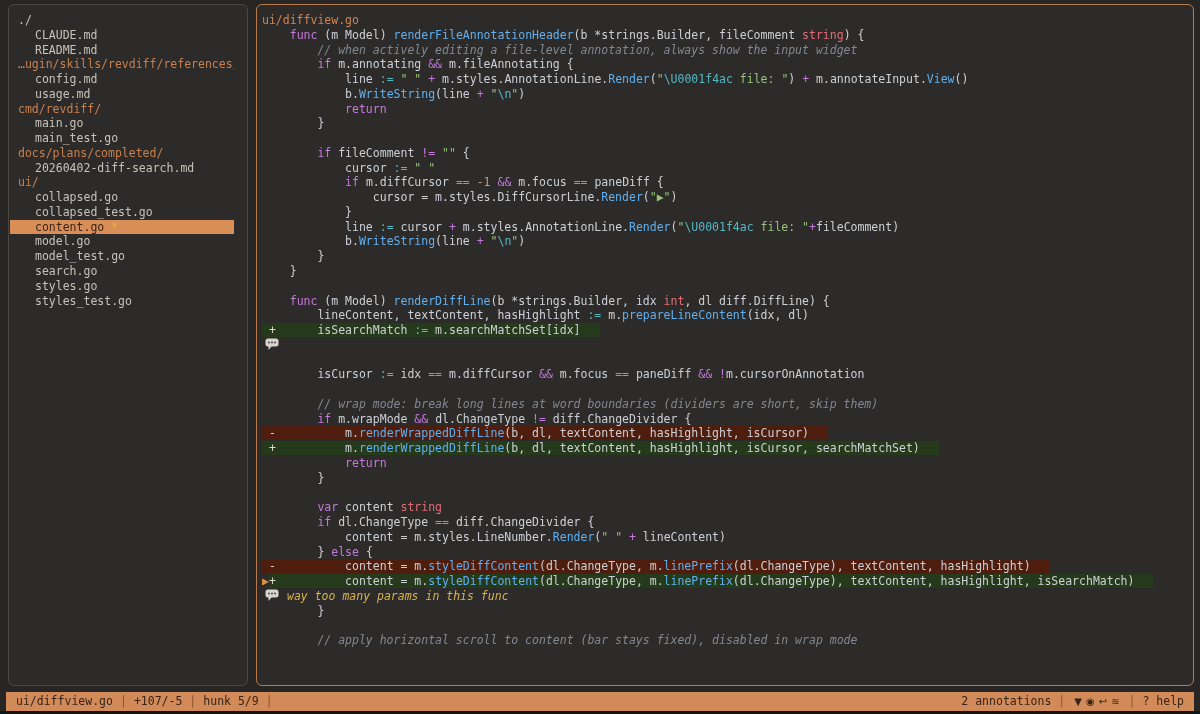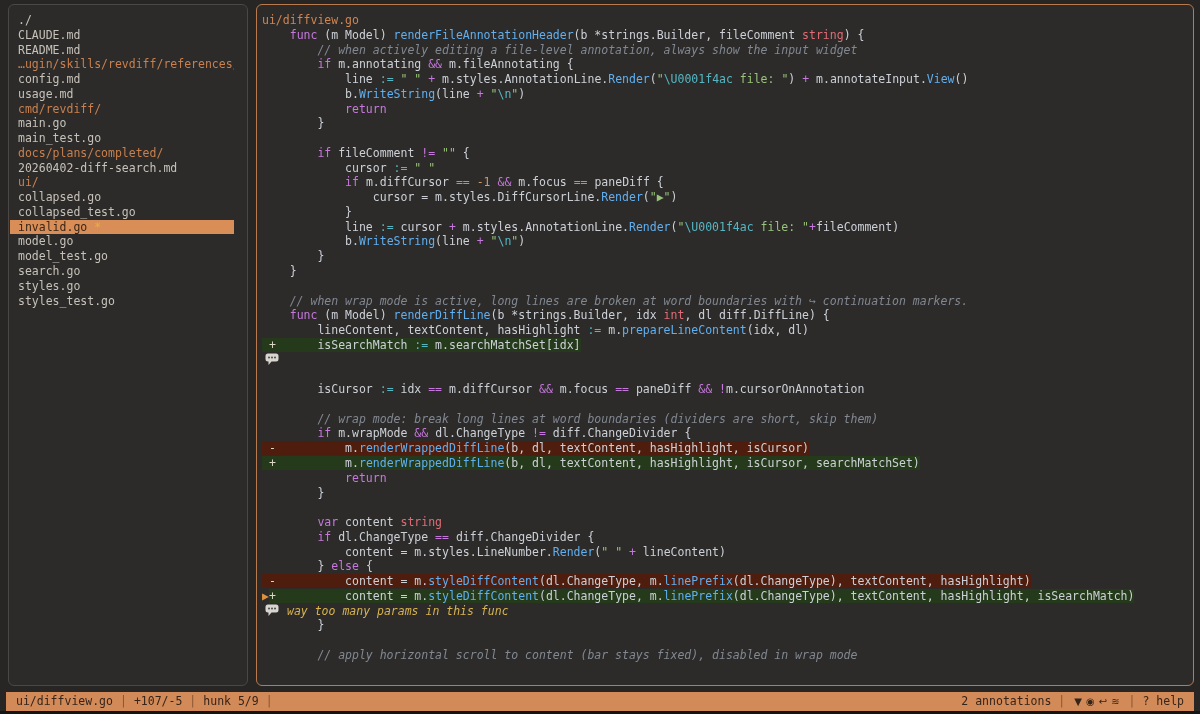--- a/index.html
+++ b/index.html
@@ -16,30 +16,30 @@
   }
   .tree-pane  { left:8px;  width:240px; border:1px solid #4a4744; }
   .diff-pane  { left:256px; width:938px; border:1px solid #b97a4e; }
   .tree-list  { padding-top:8px; }
   .tree-row {
     height:14.77px; line-height:14.77px; white-space:pre;
     width:224px; margin-left:1px; overflow:hidden;
   }
   .tree-row.dir  { padding-left:8px;  color:#c9804e; }
   .tree-row.root { padding-left:8px;  color:#c6c2b9; }
-  .tree-row.file { padding-left:8px; color:#c6c2b9; }
+  .tree-row.file { padding-left:25px; color:#c6c2b9; }
   .tree-row.selected { background:#d98e58; color:#3a2516; }
   .tree-row .star { color:#e3b23c; }
   .code-area { padding:8px 0 0 5px; }
   .line {
     height:14.77px; line-height:14.77px; white-space:pre;
     color:#ccd0d6;
   }
   .line.title { color:#d08552; }
-  .hl { display:inline; padding-right:0; }
+  .hl { display:inline; padding-right:19px; }
   .hl.add { background:#243a1b; }
   .hl.del { background:#4f1d0e; }
   .mk  { color:#ded8ca; }
   .cursor { color:#e0913f; }
   .ann-icon { display:inline-block; width:15px; margin:0 7px 0 3px; vertical-align:-2px; }
   .ann-text { color:#d8b44e; font-style:italic; }
   .c-pl{color:#ccd0d6} .c-kw{color:#c678dd} .c-ty{color:#e06c75}
   .c-fn{color:#61afef} .c-st{color:#98c379} .c-esc{color:#56b6c2}
   .c-op{color:#c678dd} .c-num{color:#d19a66} .c-as{color:#56b6c2}
   .c-cm{color:#828892; font-style:italic}
@@ -66,21 +66,21 @@
       <div class="tree-row file"><span>config.md</span></div>
       <div class="tree-row file"><span>usage.md</span></div>
       <div class="tree-row dir"><span>cmd/revdiff/</span></div>
       <div class="tree-row file"><span>main.go</span></div>
       <div class="tree-row file"><span>main_test.go</span></div>
       <div class="tree-row dir"><span>docs/plans/completed/</span></div>
       <div class="tree-row file"><span>20260402-diff-search.md</span></div>
       <div class="tree-row dir"><span>ui/</span></div>
       <div class="tree-row file"><span>collapsed.go</span></div>
       <div class="tree-row file"><span>collapsed_test.go</span></div>
-      <div class="tree-row file selected"><span>invalid.go</span><span class="star"> *</span></div>
+      <div class="tree-row file selected"><span>content.go</span><span class="star"> *</span></div>
       <div class="tree-row file"><span>model.go</span></div>
       <div class="tree-row file"><span>model_test.go</span></div>
       <div class="tree-row file"><span>search.go</span></div>
       <div class="tree-row file"><span>styles.go</span></div>
       <div class="tree-row file"><span>styles_test.go</span></div>
     </div>
 </div>
 
 <div class="pane diff-pane">
   <div class="code-area">
@@ -96,21 +96,20 @@
       <div class="line code"><span class="c-pl">        </span><span class="c-kw">if</span><span class="c-pl"> fileComment </span><span class="c-op">!=</span><span class="c-pl"> </span><span class="c-st">""</span><span class="c-pl"> {</span></div>
       <div class="line code"><span class="c-pl">            cursor </span><span class="c-as">:=</span><span class="c-pl"> </span><span class="c-st">" "</span></div>
       <div class="line code"><span class="c-pl">            </span><span class="c-kw">if</span><span class="c-pl"> m.diffCursor </span><span class="c-op">==</span><span class="c-pl"> </span><span class="c-num">-1</span><span class="c-pl"> </span><span class="c-op">&amp;&amp;</span><span class="c-pl"> m.focus </span><span class="c-op">==</span><span class="c-pl"> paneDiff {</span></div>
       <div class="line code"><span class="c-pl">                cursor = m.styles.DiffCursorLine.</span><span class="c-fn">Render</span><span class="c-pl">(</span><span class="c-st">"▶"</span><span class="c-pl">)</span></div>
       <div class="line code"><span class="c-pl">            }</span></div>
       <div class="line code"><span class="c-pl">            line </span><span class="c-as">:=</span><span class="c-pl"> cursor </span><span class="c-op">+</span><span class="c-pl"> m.styles.AnnotationLine.</span><span class="c-fn">Render</span><span class="c-pl">(</span><span class="c-st">"</span><span class="c-esc">\U0001f4ac</span><span class="c-st"> file: "</span><span class="c-op">+</span><span class="c-pl">fileComment)</span></div>
       <div class="line code"><span class="c-pl">            b.</span><span class="c-fn">WriteString</span><span class="c-pl">(line </span><span class="c-op">+</span><span class="c-pl"> </span><span class="c-st">"</span><span class="c-esc">\n</span><span class="c-st">"</span><span class="c-pl">)</span></div>
       <div class="line code"><span class="c-pl">        }</span></div>
       <div class="line code"><span class="c-pl">    }</span></div>
       <div class="line blank">&nbsp;</div>
-      <div class="line code"><span class="c-cm">    // when wrap mode is active, long lines are broken at word boundaries with ↪ continuation markers.</span></div>
       <div class="line code"><span class="c-pl">    </span><span class="c-kw">func</span><span class="c-pl"> (m Model) </span><span class="c-fn">renderDiffLine</span><span class="c-pl">(b *strings.Builder, idx </span><span class="c-ty">int</span><span class="c-pl">, dl diff.DiffLine) {</span></div>
       <div class="line code"><span class="c-pl">        lineContent, textContent, hasHighlight </span><span class="c-as">:=</span><span class="c-pl"> m.</span><span class="c-fn">prepareLineContent</span><span class="c-pl">(idx, dl)</span></div>
       <div class="line add"><span class="hl add"><span class="mk"> +      </span><span class="c-pl">isSearchMatch </span><span class="c-as">:=</span><span class="c-pl"> m.searchMatchSet[idx]</span></span></div>
       <div class="line ann"><span class="ann-icon"><svg viewBox="0 0 14 13" width="14" height="13">
             <path d="M3 .5h8a2.5 2.5 0 0 1 2.5 2.5v3a2.5 2.5 0 0 1-2.5 2.5H6.5L3.5 12V8.5H3A2.5 2.5 0 0 1 .5 6V3A2.5 2.5 0 0 1 3 .5z" fill="#d8d5ce"></path>
             <circle cx="4" cy="4.5" r="1" fill="#4a4a4a"></circle>
             <circle cx="7" cy="4.5" r="1" fill="#4a4a4a"></circle>
             <circle cx="10" cy="4.5" r="1" fill="#4a4a4a"></circle>
           </svg></span></div>
       <div class="line blank">&nbsp;</div>

